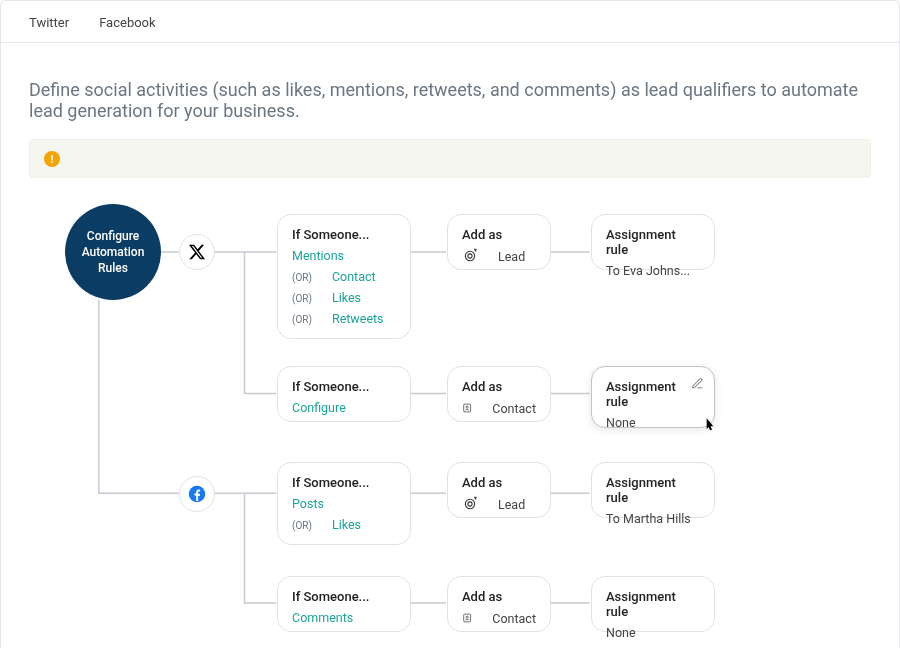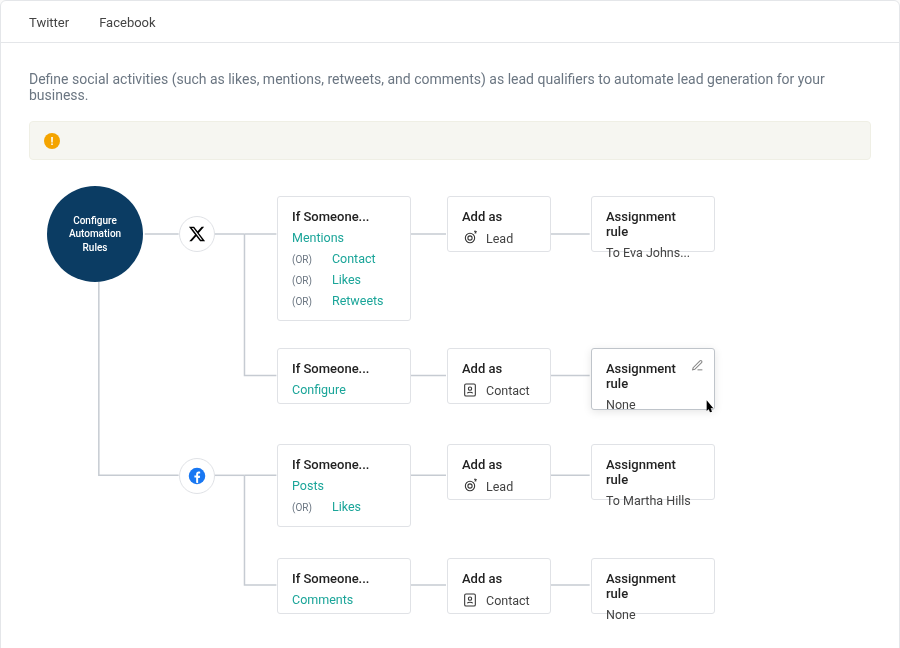--- a/index.html
+++ b/index.html
@@ -18,49 +18,49 @@
   *{box-sizing:border-box}
   body{margin:0;background:#fafafa;font-family:-apple-system,BlinkMacSystemFont,"Segoe UI",Roboto,"Helvetica Neue",Arial,sans-serif;color:var(--text);font-size:13px;padding:0}
   .page{background:#fff;border:1px solid var(--border);border-radius:6px;margin:0 auto;width:900px;overflow:hidden}
 
   .tabs{display:flex;gap:30px;padding:0 28px;border-bottom:1px solid var(--border)}
   .tab{padding:14px 0 10px;font-size:13px;color:#444;cursor:pointer;border-bottom:2px solid transparent}
   .tab.active{color:var(--blue);border-bottom-color:var(--blue)}
 
   .content{padding:20px 28px 30px}
   h1{font-size:18px;margin:0 0 6px;font-weight:400;color:var(--text)}
-  .sub{color:var(--muted);margin:8px 0 18px;font-size:14px}
+  .sub{color:var(--muted);margin:16px 0 18px;font-size:18px}
 
   .alert{display:flex;align-items:flex-start;gap:10px;background:var(--warn-bg);border:1px solid #efefe5;border-radius:4px;padding:10px 14px;font-size:12.5px;color:#333;margin-bottom:26px}
   .alert-icon{width:16px;height:16px;border-radius:50%;background:var(--warn-icon);color:#fff;display:flex;align-items:center;justify-content:center;font-weight:700;font-size:11px;flex:none;margin-top:1px}
 
   .diagram{position:relative;height:440px}
 
   .root{
-    position:absolute;left:18px;top:0;width:96px;height:96px;border-radius:50%;background:var(--navy);
-    color:#fff;display:flex;align-items:center;justify-content:center;text-align:center;font-size:10px;line-height:1.35;padding:10px;font-weight:500
+    position:absolute;left:36px;top:0;width:96px;height:96px;border-radius:50%;background:var(--navy);
+    color:#fff;display:flex;align-items:center;justify-content:center;text-align:center;font-size:12px;line-height:1.35;padding:10px;font-weight:500
   }
 
   .ch-badge{
     position:absolute;width:36px;height:36px;border-radius:50%;background:#fff;border:1px solid var(--box-border);
     display:flex;align-items:center;justify-content:center
   }
   .ch-badge svg{width:18px;height:18px}
 
   .card{
-    position:absolute;background:#fff;border:1px solid var(--box-border);border-radius:3px;padding:12px 14px;font-size:12.5px
+    position:absolute;background:#fff;border:1px solid var(--box-border);border-radius:14px;padding:12px 14px;font-size:12.5px
   }
   .card.hovered{border-color:var(--hover-border);box-shadow:var(--shadow)}
   .card-title{font-size:13px;font-weight:500;margin-bottom:6px;color:#222}
   .card-val{color:#444}
   .teal{color:var(--teal)}
   .or{font-size:10px;color:var(--muted);margin-right:20px}
   .trigger-line{margin-top:6px}
 
-  .addas-row{display:flex;align-items:center;gap:8px;margin-top:2px}
+  .addas-row{display:flex;align-items:center;gap:20px;margin-top:2px}
   .addas-row svg{width:16px;height:16px}
 
   .edit-icon{position:absolute;top:10px;right:10px;color:#888}
   .cursor{position:absolute;width:16px;height:16px}
 
   svg.connectors{position:absolute;inset:0;pointer-events:none}
   .c{stroke:#c6cbd2;stroke-width:1.5;fill:none}
 </style>
 </head>
 <body>

